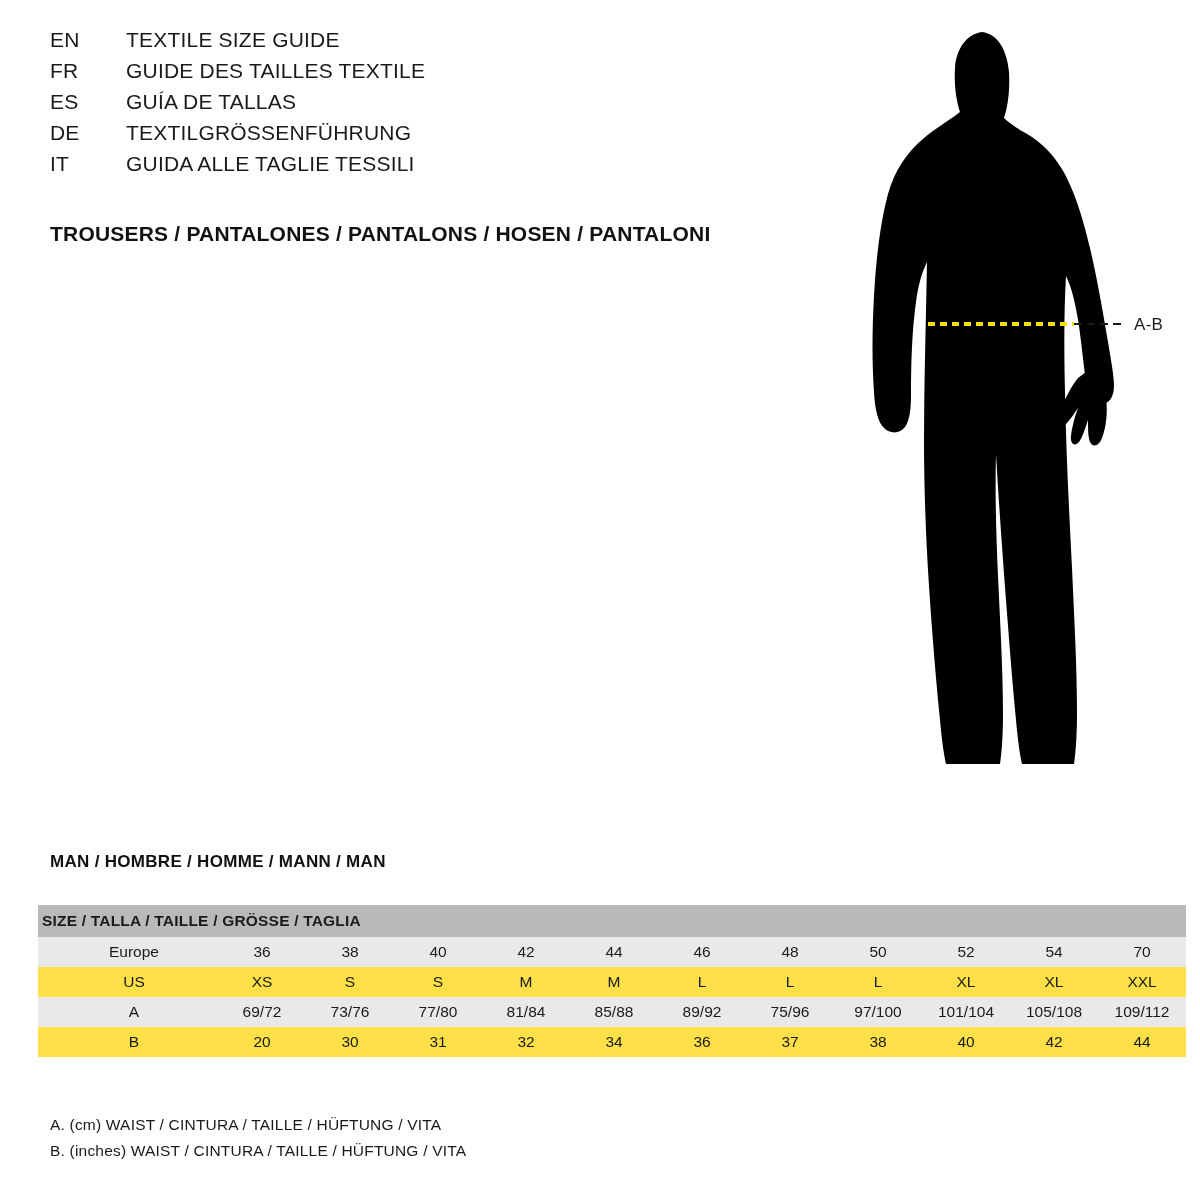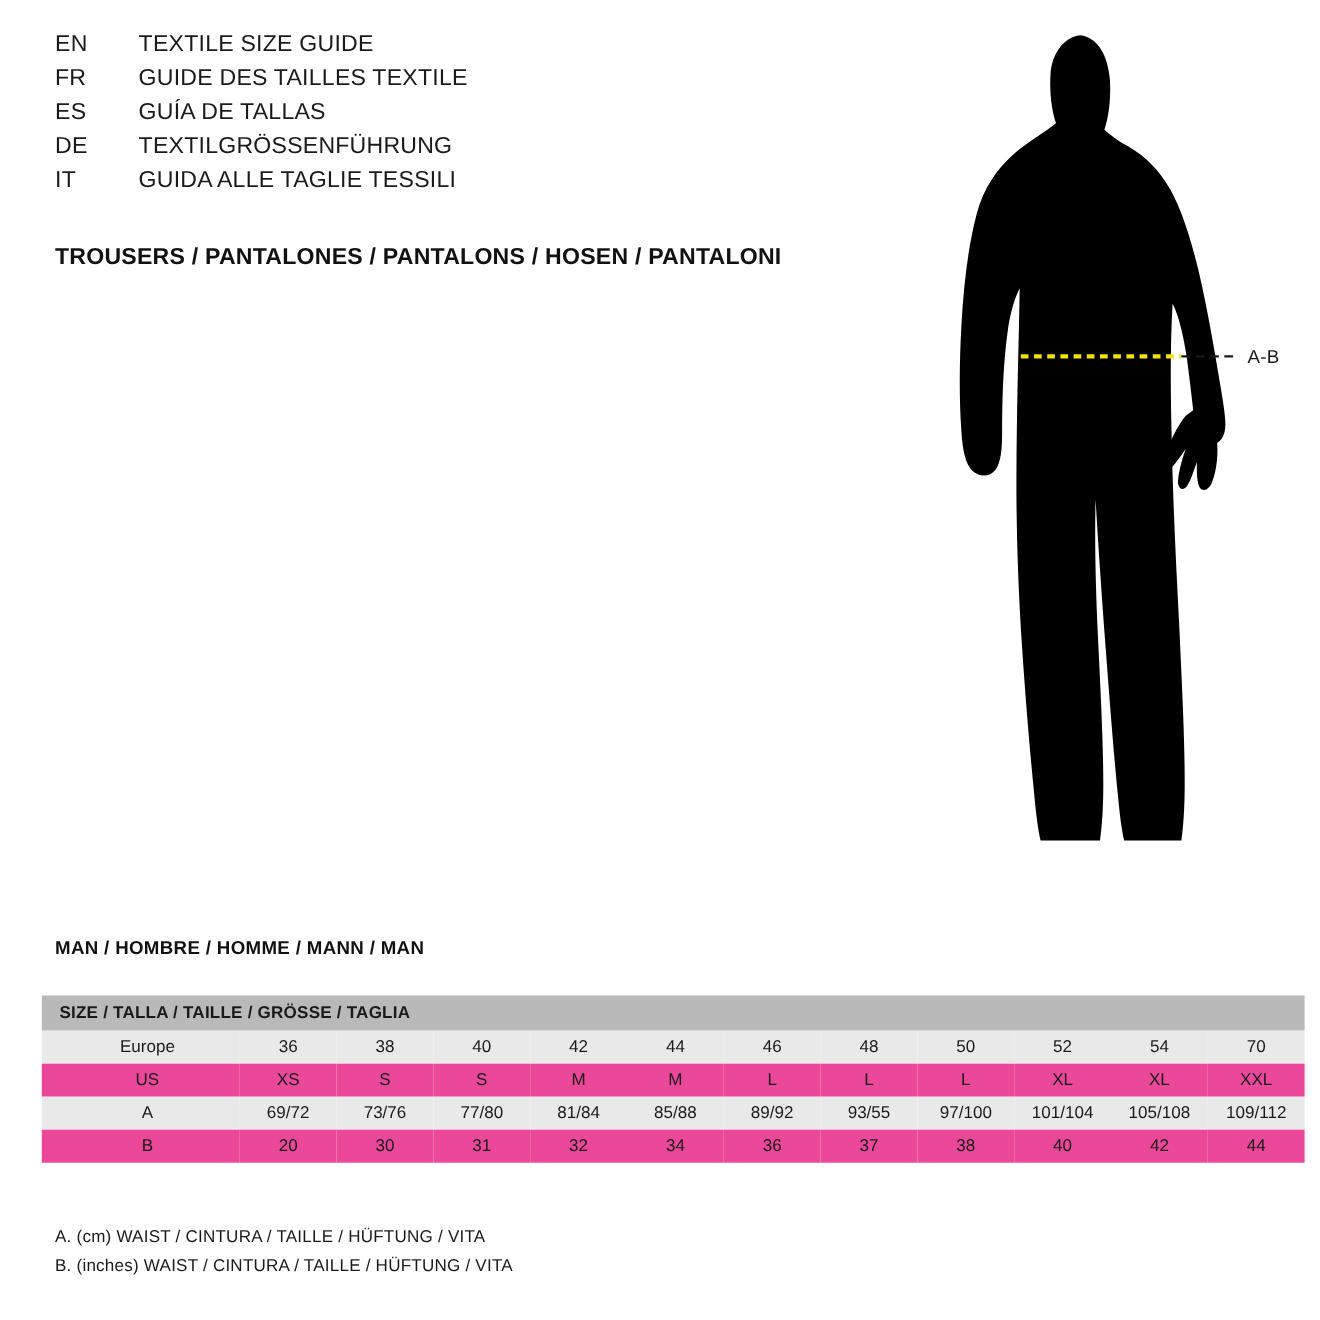--- a/index.html
+++ b/index.html
@@ -103,29 +103,29 @@
     height: 30px;
     line-height: 30px;
     text-align: center;
     font-weight: normal;
     color: #1a1a1a;
     border: none;
   }
   table.size-table thead th {
     background: #b9b9b9;
     text-align: left;
-    padding-left: 16px;
+    padding-left: 4px;
     font-weight: bold;
     font-size: 15.5px;
     height: 32px;
     line-height: 32px;
     letter-spacing: 0.2px;
   }
   table.size-table tbody tr.odd td { background: #e9e9e9; }
-  table.size-table tbody tr.even td { background: #ec4899; }
+  table.size-table tbody tr.even td { background: #fde047; }
   table.size-table tbody td.rowlabel {
     text-align: center;
     padding-left: 12px;
   }
 
   
   .footnotes {
     position: absolute;
     left: 38px;
     top: 1112px;
@@ -276,21 +276,21 @@
           <td>XXL</td>
         </tr>
         <tr class="odd">
           <td class="rowlabel">A</td>
           <td>69/72</td>
           <td>73/76</td>
           <td>77/80</td>
           <td>81/84</td>
           <td>85/88</td>
           <td>89/92</td>
-          <td>93/55</td>
+          <td>75/96</td>
           <td>97/100</td>
           <td>101/104</td>
           <td>105/108</td>
           <td>109/112</td>
         </tr>
         <tr class="even">
           <td class="rowlabel">B</td>
           <td>20</td>
           <td>30</td>
           <td>31</td>

